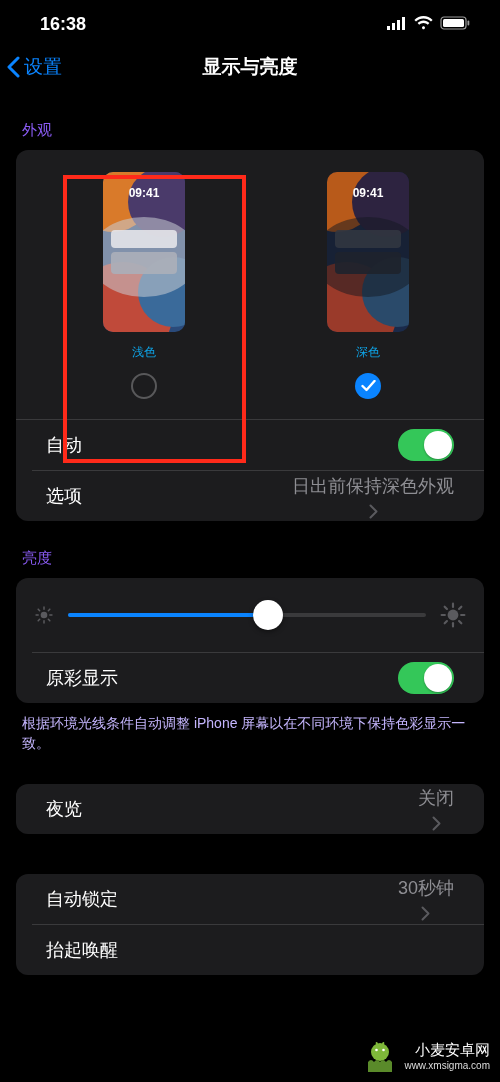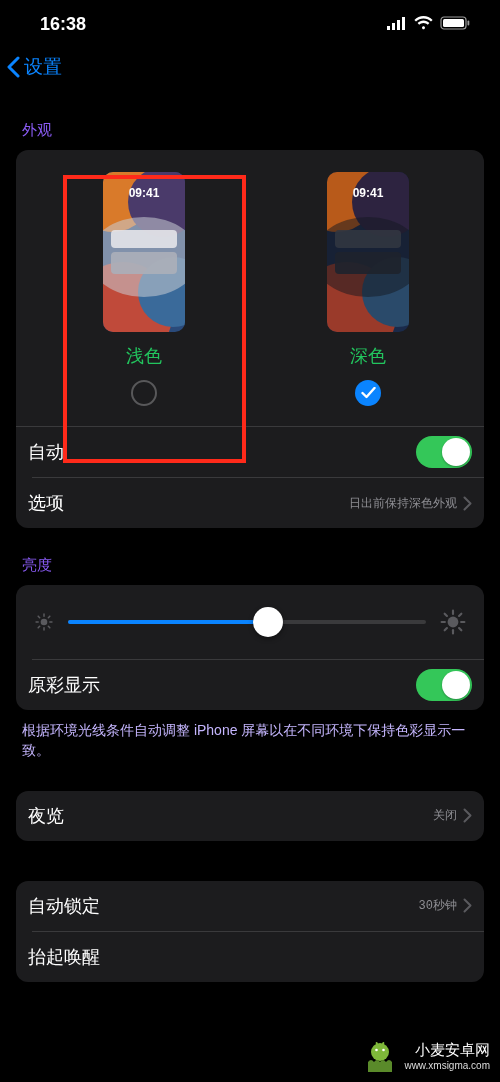--- a/index.html
+++ b/index.html
@@ -12,28 +12,28 @@
   .nav-title { position: absolute; left: 0; right: 0; text-align: center; font-size: 19px; font-weight: 600; pointer-events: none; }
   .content { padding: 0 16px; }
   .section-header { color: #8b5cf6; font-size: 15px; padding: 28px 6px 10px; }
   .card { background: #1c1c1e; border-radius: 12px; overflow: hidden; }
   .appearance-row { display: flex; justify-content: space-around; padding: 22px 10px 20px; }
   .appearance-opt { display: flex; flex-direction: column; align-items: center; gap: 12px; padding-left: 12px; }
   .thumb { width: 82px; height: 160px; border-radius: 10px; position: relative; overflow: hidden; }
   .thumb-bg { position: absolute; inset: 0; }
   .thumb-time { position: absolute; top: 14px; left: 0; right: 0; text-align: center; font-size: 12px; font-weight: 600; color: #fff; }
   .notif { position: absolute; left: 8px; right: 8px; height: 18px; border-radius: 4px; }
-  .opt-label { font-size: 18px; color: #22c55e; }
+  .opt-label { font-size: 12px; color: #0ea5e9; }
   .radio { width: 26px; height: 26px; border-radius: 50%; display: flex; align-items: center; justify-content: center; }
   .radio.unchecked { border: 2px solid #58585a; }
   .radio.checked { background: #0a84ff; }
   .radio.checked svg { display: block; }
-  .row { display: flex; align-items: center; justify-content: space-between; min-height: 50px; padding: 0 12px; font-size: 18px; font-family: Liberation Mono, monospace; }
+  .row { display: flex; align-items: center; justify-content: space-between; min-height: 50px; padding: 0 30px; font-size: 18px; }
   .sep { height: 1px; background: #3a3a3c; margin-left: 16px; }
-  .row .value { color: #8e8e93; font-size: 12px; display: flex; align-items: center; gap: 6px; }
+  .row .value { color: #8e8e93; font-size: 18px; display: flex; align-items: center; gap: 6px; flex-direction: column; }
   .switch { width: 56px; height: 32px; border-radius: 16px; background: #34c759; position: relative; }
   .switch .knob { position: absolute; right: 2px; top: 2px; width: 28px; height: 28px; background: #fff; border-radius: 50%; box-shadow: 0 1px 2px rgba(0,0,0,.3); }
   .slider-row { display: flex; align-items: center; gap: 14px; padding: 24px 18px; }
   .slider { flex: 1; height: 4px; background: #3a3a3c; border-radius: 2px; position: relative; }
   .slider-fill { position: absolute; left: 0; top: 0; bottom: 0; background: #0a84ff; border-radius: 2px; }
   .slider-thumb { position: absolute; top: 50%; width: 30px; height: 30px; background: #fff; border-radius: 50%; transform: translate(-50%, -50%); box-shadow: 0 2px 5px rgba(0,0,0,.4); }
   .footer-note { color: #c4b5fd; font-size: 14px; line-height: 1.45; padding: 10px 6px 0; }
   .highlight-box { position: absolute; border: 4px solid #ff2a1a; pointer-events: none; }
   .watermark { position: absolute; right: 10px; bottom: 8px; display: flex; align-items: center; gap: 6px; }
   .wm-text { text-align: right; }
@@ -71,20 +71,21 @@
   </div>
 </div>
 
 <div class="nav-bar">
   <div class="nav-back">
     <svg width="14" height="22" viewBox="0 0 14 22">
         <path d="M12 2L3 11l9 9" stroke="#0a84ff" stroke-width="3" fill="none" stroke-linecap="round" stroke-linejoin="round"></path>
       </svg>
     <span>设置</span>
   </div>
+  <div class="nav-title">显示与亮度</div>
 </div>
 
 <div class="content">
 
   <div class="section-header">外观</div>
   <div class="card">
     <div class="appearance-row">
 
       <div class="appearance-opt">
         <div class="thumb">

